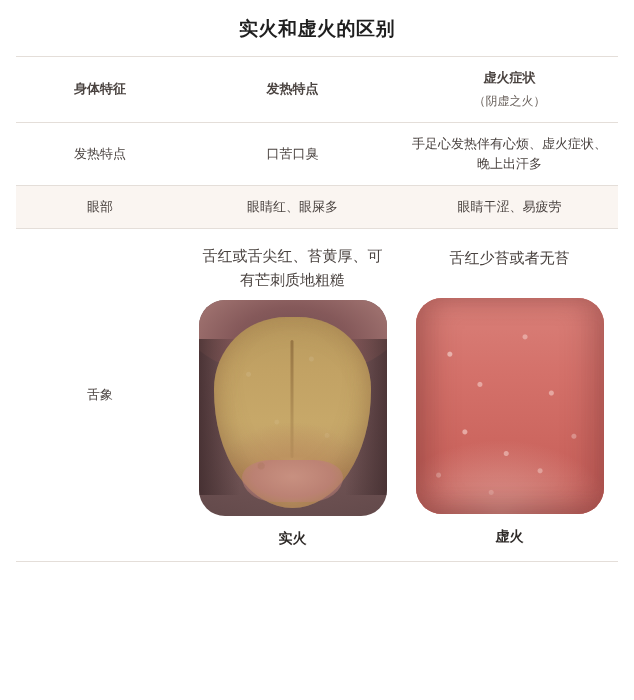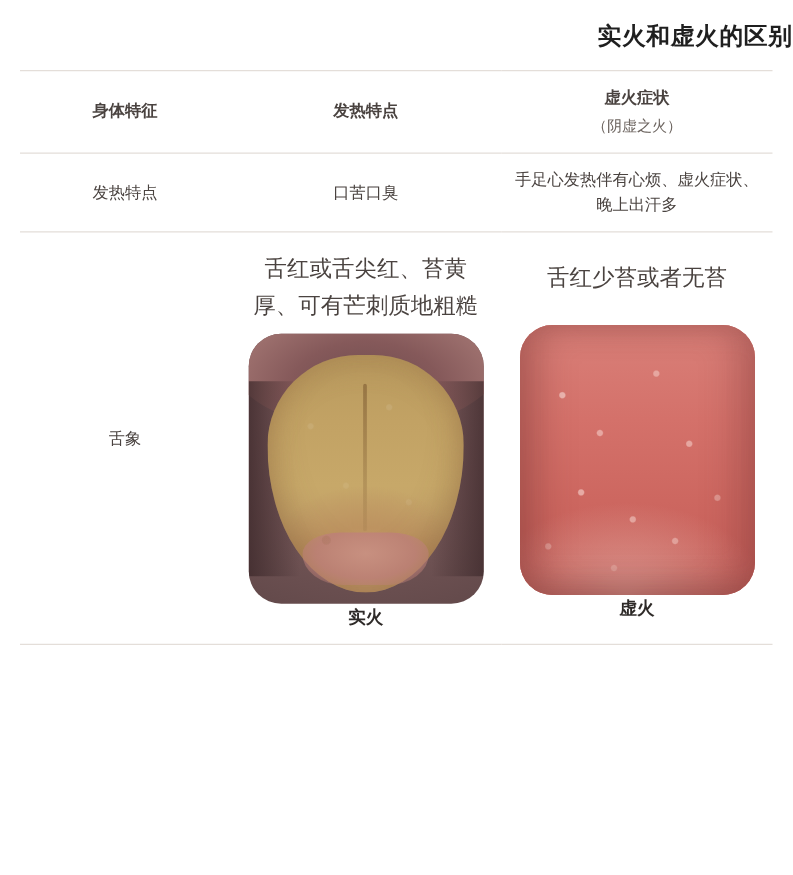--- a/index.html
+++ b/index.html
@@ -14,21 +14,21 @@
     color: #3a3a3a;
     overflow: hidden;
   }
   .page {
     width: 634px;
     height: 700px;
     position: relative;
     box-sizing: border-box;
   }
   .title {
-    text-align: right;
+    text-align: center;
     font-size: 19px;
     font-weight: bold;
     color: #1f1f1f;
     padding: 16px 0 14px 0;
     letter-spacing: 0.5px;
   }
   table.comp {
     width: 602px;
     margin: 0 16px;
     border-collapse: collapse;
@@ -74,39 +74,40 @@
   
   .tongue-row td {
     padding-top: 12px;
     padding-bottom: 10px;
     vertical-align: top;
   }
   .tongue-row td.feature-cell {
     vertical-align: middle;
   }
   .tongue-desc {
-    font-size: 18px;
+    font-size: 15px;
     line-height: 1.6;
     color: #4a4340;
     min-height: 44px;
     padding: 4px 6px 0 6px;
   }
   .tongue-img-wrap {
     margin: 8px auto 0 auto;
     width: 188px;
   }
   .tongue-img {
     width: 188px;
     height: 216px;
     border-radius: 26px;
     overflow: hidden;
     position: relative;
     display: block;
   }
   .caption {
+    margin-top: 12px;
     font-size: 14px;
     font-weight: bold;
     color: #2e2a28;
     text-align: center;
   }
 
   
   .tongue-a {
     background: radial-gradient(ellipse 120% 100% at 50% 18%, #8e6a6a 0%, #7a5a5c 40%, #6d5152 70%, #5e4647 100%);
   }
@@ -242,20 +243,25 @@
     </thead>
     <tbody>
 
 
       <tr class="plain">
         <td class="feature-cell">发热特点</td>
         <td>口苦口臭</td>
         <td>手足心发热伴有心烦、虚火症状、晚上出汗多</td>
       </tr>
 
+      <tr class="alt">
+        <td class="feature-cell">眼部</td>
+        <td>眼睛红、眼屎多</td>
+        <td>眼睛干涩、易疲劳</td>
+      </tr>
 
 
 
       <tr class="plain tongue-row">
         <td class="feature-cell">舌象</td>
 
         <td>
           <div class="tongue-desc">舌红或舌尖红、苔黄厚、可有芒刺质地粗糙</div>
           <div class="tongue-img-wrap">
             <div class="tongue-img tongue-a">

